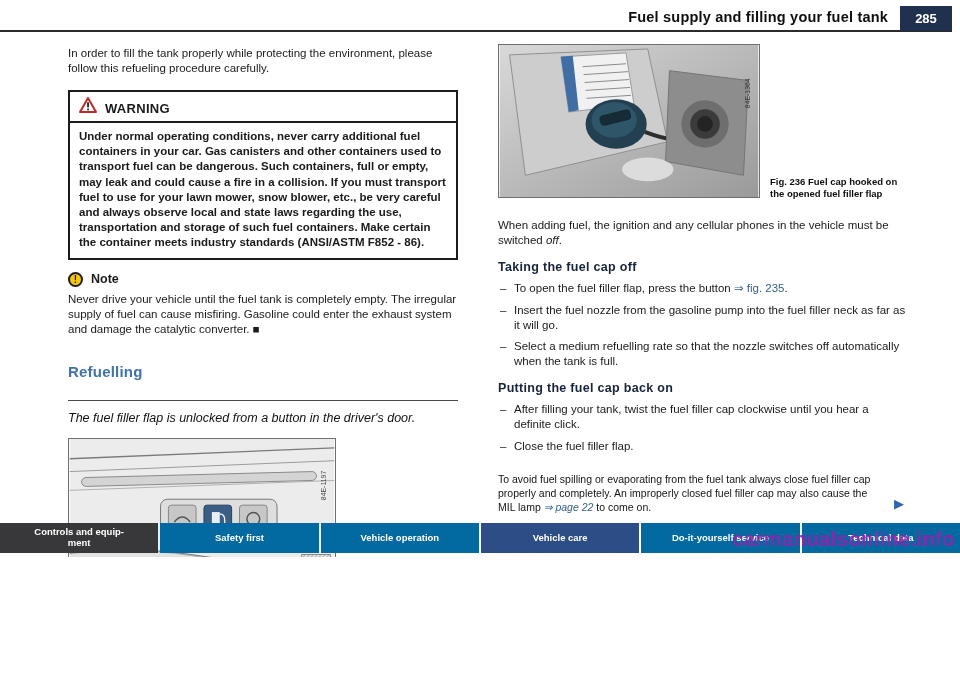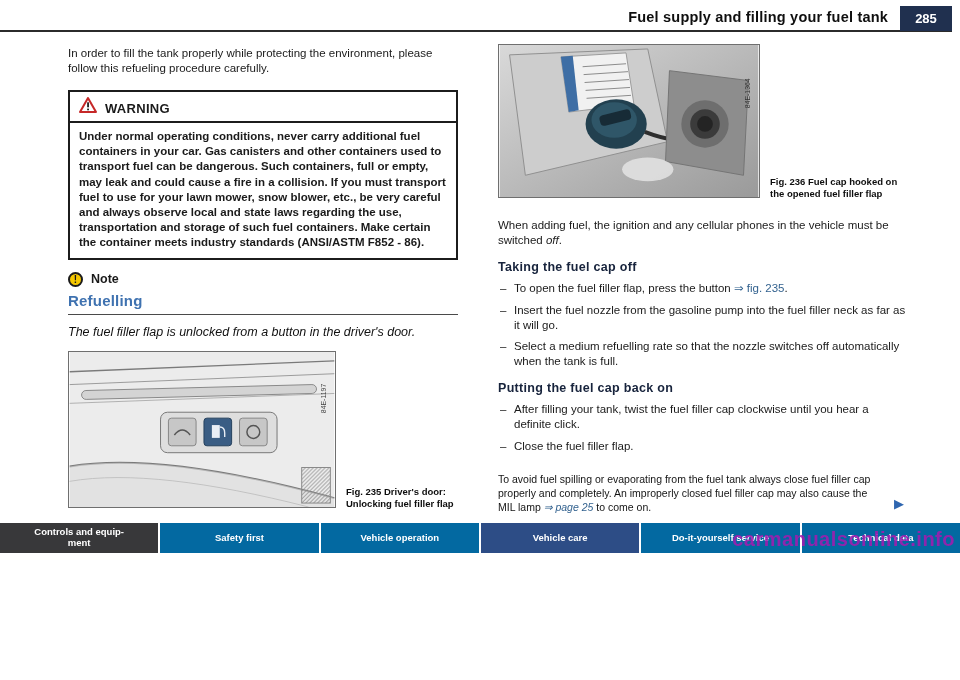--- a/index.html
+++ b/index.html
@@ -30,21 +30,21 @@
                font-weight:bold; font-size:13px; letter-spacing:.3px; }
   .warn-body { padding:6px 9px 8px; font-weight:bold; font-size:11.5px; line-height:1.31; }
 
   
   .note-head { display:flex; align-items:center; gap:8px; font-weight:bold; font-size:12.5px; margin-bottom:5px; }
   .note-icon { width:15px; height:15px; border-radius:50%; background:#f6c800; border:2px solid #1b1b1b;
                color:#1b1b1b; font-weight:bold; font-size:10px; display:flex; align-items:center; justify-content:center; }
   .note-body { font-size:11.5px; line-height:1.32; margin-bottom:26px; }
 
   
-  .big-head { font-size:15px; font-weight:bold; color:#3f72b0; padding-bottom:5px;
+  .big-head { font-size:15px; font-weight:bold; color:#3f72b0; padding-bottom:20px;
               border-bottom:1.5px solid #4a4a4a; margin-bottom:9px; letter-spacing:.2px; }
   .lead { font-size:12.5px; font-style:italic; line-height:1.3; margin-bottom:11px; color:#111; }
 
   
   .fig-wrap { position:relative; }
   .fig-frame { border:1px solid #6f6f6f; display:block; }
   .fig-caption { position:absolute; bottom:0; font-weight:bold; font-size:9.5px; line-height:1.28; color:#0e0e0e; }
   .cap-235 { left:278px; width:108px; }
   .cap-236 { left:272px; width:130px; }
   .fig236-wrap { margin-bottom:18px; height:156px; }
@@ -95,20 +95,21 @@
         </span>
         <span>WARNING</span>
       </div>
       <div class="warn-body">Under normal operating conditions, never carry additional fuel containers in your car. Gas canisters and other containers used to transport fuel can be dangerous. Such containers, full or empty, may leak and could cause a fire in a collision. If you must transport fuel to use for your lawn mower, snow blower, etc., be very careful and always observe local and state laws regarding the use, transportation and storage of such fuel containers. Make certain the container meets industry standards (ANSI/ASTM F852 - 86).</div>
     </div>
 
     <div class="note-head">
       <span class="note-icon">!</span>
       <span>Note</span>
     </div>
+    <div class="note-body">Never drive your vehicle until the fuel tank is completely empty. The irregular supply of fuel can cause misfiring. Gasoline could enter the exhaust system and damage the catalytic converter. ■</div>
 
     <div class="big-head">Refuelling</div>
     <div class="lead">The fuel filler flap is unlocked from a button in the driver's door.</div>
 
     <div class="fig-wrap" style="height:159px;">
       <svg class="fig-frame" width="268" height="157" viewBox="0 0 268 157">
         <defs>
           <pattern id="hatch" width="4" height="4" patternUnits="userSpaceOnUse">
             <path d="M0 4 L4 0" stroke="#8a8a8a" stroke-width="1"></path>
           </pattern>
@@ -185,21 +186,21 @@
     <div class="sub-head">Taking the fuel cap off</div>
     <div class="dash-item"><span>To open the fuel filler flap, press the button </span><span class="ref">⇒ fig. 235</span><span>.</span></div>
 
     <div class="dash-item"><span>Insert the fuel nozzle from the gasoline pump into the fuel filler neck as far as it will go.</span></div>
     <div class="dash-item"><span>Select a medium refuelling rate so that the nozzle switches off automatically when the tank is full.</span></div>
 
     <div class="sub-head">Putting the fuel cap back on</div>
     <div class="dash-item"><span>After filling your tank, twist the fuel filler cap clockwise until you hear a definite click.</span></div>
     <div class="dash-item"><span>Close the fuel filler flap.</span></div>
 
-    <p class="closing"><span>To avoid fuel spilling or evaporating from the fuel tank always close fuel filler cap properly and completely. An improperly closed fuel filler cap may also cause the MIL lamp </span><span class="ref">⇒ page 25</span><span> to come on.</span><span class="continuation">▶</span></p>
+    <p class="closing"><span>To avoid fuel spilling or evaporating from the fuel tank always close fuel filler cap properly and completely. An improperly closed fuel filler cap may also cause the MIL lamp </span><span class="ref">⇒ page 22</span><span> to come on.</span><span class="continuation">▶</span></p>
 
   </div>
 
   <div class="footer">
     <div class="tab tab-0">Controls and equip-
 ment</div>
     <div class="tab tab-1">Safety first</div>
     <div class="tab tab-2">Vehicle operation</div>
     <div class="tab tab-3">Vehicle care</div>
     <div class="tab tab-4">Do-it-yourself service</div>

